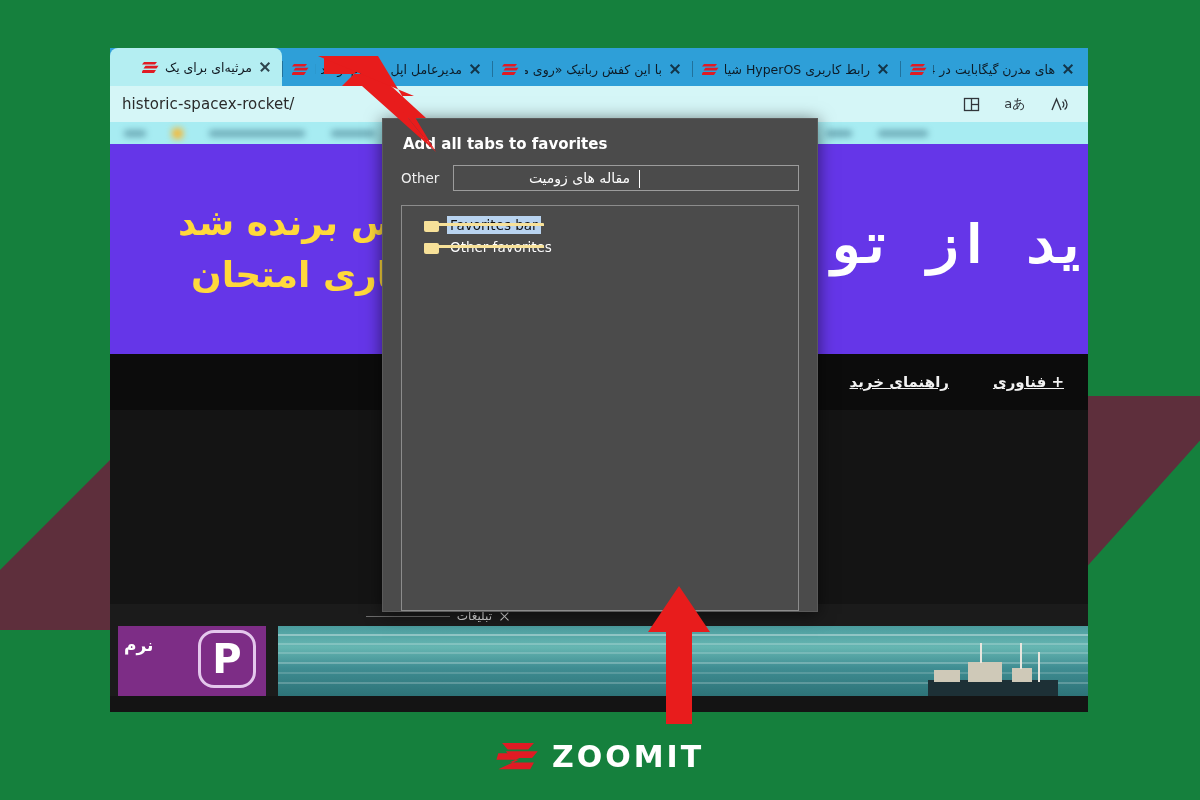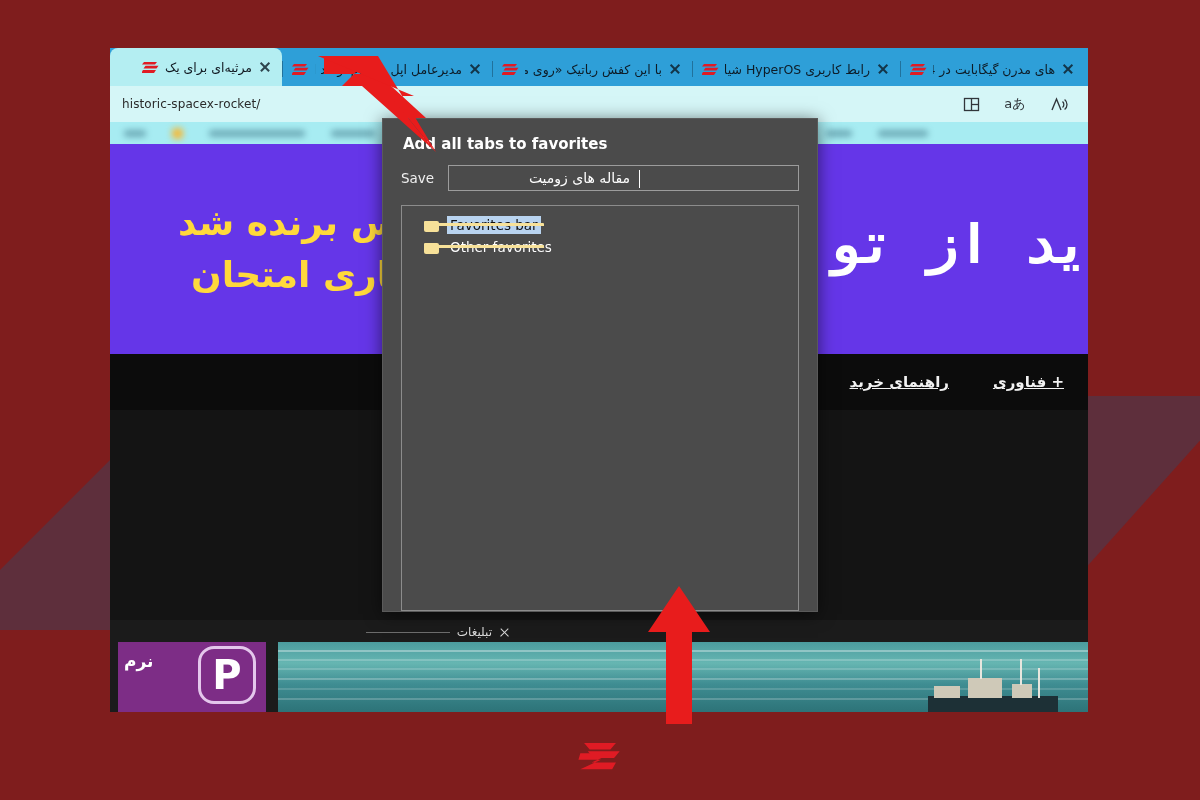--- a/index.html
+++ b/index.html
@@ -1,21 +1,21 @@
 <!DOCTYPE html>
 <html><head>
 <meta charset="utf-8">
 <style>
   * { box-sizing: border-box; margin: 0; padding: 0; }
   html, body {
     width: 1200px; height: 800px; overflow: hidden;
     font-family: "DejaVu Sans", "Liberation Sans", sans-serif;
     background: #3a4049;
   }
-  #root { position: relative; width: 1200px; height: 800px; background: #7f1d1d; overflow: hidden; }
+  #root { position: relative; width: 1200px; height: 800px; background: #15803d; overflow: hidden; }
 
   
   .wm { position: absolute; background: #5e2f3c; }
   .wm-a { left: -60px; top: 300px; width: 330px; height: 330px;
           clip-path: polygon(100% 0, 100% 100%, 0 100%); }
   .wm-b { right: -40px; top: 330px; width: 300px; height: 300px;
           clip-path: polygon(0 22%, 100% 22%, 30% 100%, 0 100%); }
 
   
   .browser {
@@ -49,21 +49,21 @@
     background: #0d1b26;
   }
   .tabclose:before { transform: rotate(45deg); }
   .tabclose:after  { transform: rotate(-45deg); }
 
   
   .addrbar {
     height: 36px; background: #d5f6f7; display: flex; align-items: center;
     padding: 0 12px; position: relative;
   }
-  .url { font-size: 12px; color: #2a2a2a; letter-spacing: .1px; }
+  .url { font-size: 15px; color: #2a2a2a; letter-spacing: .1px; }
   .addr-icons { margin-left: auto; display: flex; align-items: center; gap: 22px; padding-right: 6px; text-align: right; }
   .ai { width: 22px; height: 22px; display: flex; align-items: center; justify-content: center;
         color: #31363b; font-size: 14px; }
 
   
   .bkbar { height: 22px; background: #a7ecf2; position: relative; overflow: hidden; }
   .bkbar .blurwrap { filter: blur(3.2px); display: flex; align-items: center; height: 100%;
                      gap: 26px; padding: 0 14px; }
   .bk { display: flex; align-items: center; gap: 6px; }
   .bkdot { width: 11px; height: 11px; border-radius: 3px; }
@@ -88,21 +88,21 @@
   .navbar .ni { color: #f2f2f2; font-size: 15px; font-weight: bold; white-space: nowrap; text-decoration: underline; }
 
   .article { padding: 36px 24px 0; direction: rtl; }
   .headline { color: #ece6d9; font-size: 26px; font-weight: bold; white-space: nowrap;
               margin-right: -470px; }
   .meta { display: flex; direction: rtl; align-items: center; gap: 18px; margin-top: 34px;
           color: #cfc9bd; font-size: 13.5px; white-space: nowrap; margin-right: -430px; }
   .byline { color: #ece6d9; font-size: 13.5px; font-weight: bold; margin-top: 22px;
             direction: rtl; margin-right: -460px; }
 
-  .adstrip { position: absolute; left: 0; right: 0; bottom: 0; height: 92px; background: #1b1b1b; }
+  .adstrip { position: absolute; left: 0; right: 0; bottom: 16px; height: 92px; background: #1b1b1b; }
   .adlabel { position: absolute; right: 578px; top: 5px; direction: rtl; display: flex;
              align-items: center; gap: 7px; color: #d8d8d8; font-size: 12px; }
   .adlabel .ln { width: 84px; height: 1px; background: #6c6c6c; }
   .adlabel .x { width: 11px; height: 11px; position: relative; }
   .adlabel .x:before, .adlabel .x:after {
     content: ""; position: absolute; left: 0; top: 5px; width: 11px; height: 1.3px; background: #d8d8d8; }
   .adlabel .x:before { transform: rotate(45deg); }
   .adlabel .x:after { transform: rotate(-45deg); }
   .adthumb { position: absolute; left: 8px; top: 22px; width: 148px; height: 70px;
              background: #7d2d86; overflow: hidden; }
@@ -362,21 +362,21 @@
         </div>
       </div>
 
     </div>
   </div>
 
   <div class="dialog">
     <div class="dlg-title">Add all tabs to favorites</div>
 
     <div class="dlg-namerow">
-      <label>Save</label>
+      <label>Other</label>
       <div class="namefield">
         <span class="val">مقاله های زومیت</span>
         <span class="caret"></span>
       </div>
     </div>
 
     <div class="treebox" id="treebox">
         <div class="tnode">
           <span class="folder">
             <span class="tab"></span>
@@ -403,15 +403,16 @@
   <svg class="arrow" style="left:634px; top:586px;" width="90" height="140" viewBox="0 0 90 140">
     <polygon points="45,0 14,46 32,46 32,138 58,138 58,46 76,46" fill="#e81c1c"></polygon>
   </svg>
 
   <div class="footer">
     <svg class="logoz" viewBox="0 0 46 32">
       <polygon points="6,2 40,2 34,9 12,9" fill="#e01b24"></polygon>
       <polygon points="2,13 36,13 14,23 40,23 36,30 2,30 24,20 0,20" fill="#e01b24"></polygon>
       <polygon points="10,11 44,11 38,18 16,18" fill="#e01b24"></polygon>
     </svg>
+    <span class="logotext">ZOOMIT</span>
   </div>
 
 </div>
 
 </body></html>

